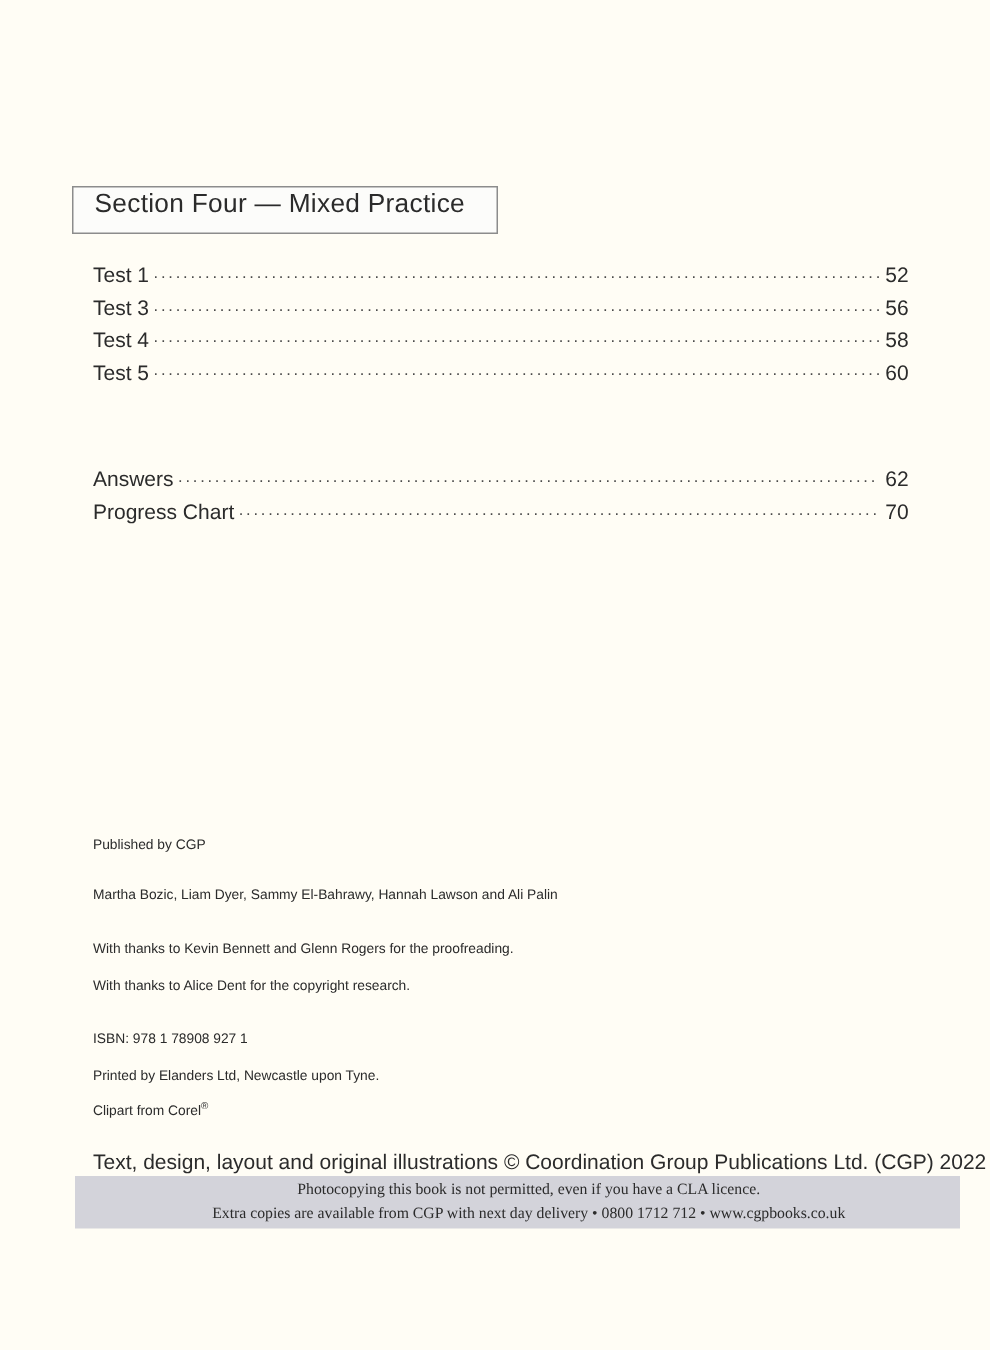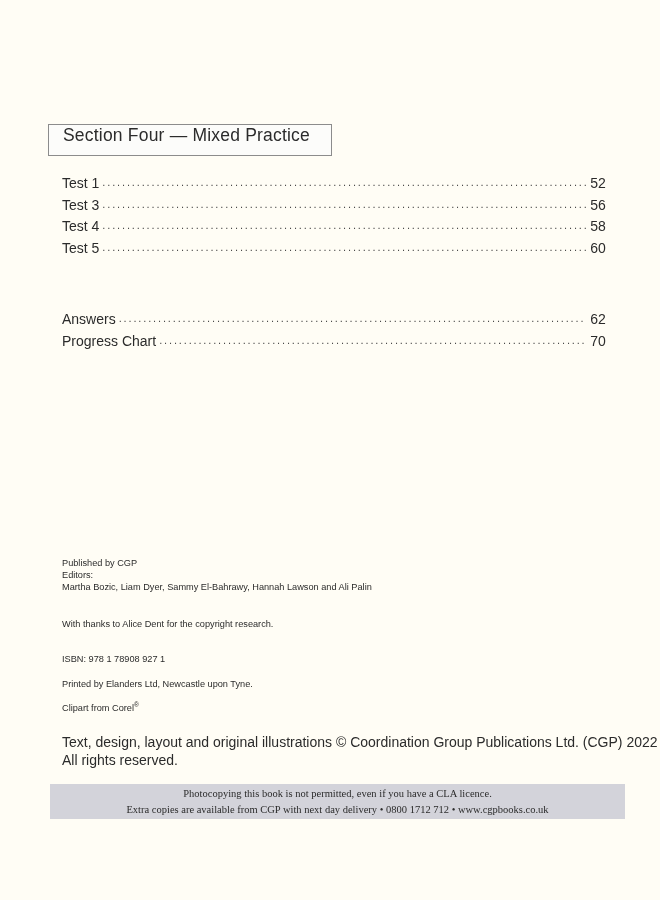--- a/index.html
+++ b/index.html
@@ -99,20 +99,21 @@
     top: 558px;
     width: 480px;
     font-size: 9.2px;
     line-height: 1.25;
     color: #2b2b2b;
   }
   .imprint-line {
     white-space: nowrap;
   }
   .imprint-published {
+    margin-bottom: 21px;
   }
   .imprint-editors-label {
     margin-bottom: 1px;
   }
   .imprint-editors-names {
     margin-bottom: 25px;
   }
   .imprint-thanks-1 {
     margin-bottom: 13px;
   }
@@ -143,20 +144,21 @@
     left: 50px;
     top: 784px;
     width: 575px;
     height: 35px;
     background: #d3d3da;
     display: flex;
     flex-direction: column;
     align-items: center;
     justify-content: center;
     font-family: "Liberation Serif", serif;
+    padding-left: 15px;
   }
   .footer-line {
     font-size: 10.5px;
     line-height: 1.45;
     color: #2b2b2b;
     white-space: nowrap;
   }
 </style>
 </head>
 <body>
@@ -198,22 +200,22 @@
     </div>
     <div class="toc-row">
       <span class="toc-label">Progress Chart</span>
       <span class="toc-leader"></span>
       <span class="toc-page">70</span>
     </div>
   </div>
 
   <div class="imprint">
     <div class="imprint-line imprint-published">Published by CGP</div>
-    <div class="imprint-line imprint-editors-label">Editors:</div>
     <div class="imprint-line imprint-editors-names">Martha Bozic, Liam Dyer, Sammy El-Bahrawy, Hannah Lawson and Ali Palin</div>
+    <div class="imprint-line imprint-thanks-1">With thanks to Kevin Bennett and Glenn Rogers for the proofreading.</div>
     <div class="imprint-line imprint-thanks-2">With thanks to Alice Dent for the copyright research.</div>
     <div class="imprint-line imprint-isbn">ISBN: 978 1 78908 927 1</div>
     <div class="imprint-line imprint-printed">Printed by Elanders Ltd, Newcastle upon Tyne.</div>
     <div class="imprint-line imprint-clipart"><span>Clipart from Corel</span><span class="reg-mark">®</span></div>
     <div class="imprint-copyright">
       <div class="imprint-line">Text, design, layout and original illustrations  © Coordination Group Publications Ltd. (CGP) 2022</div>
       <div class="imprint-line">All rights reserved.</div>
     </div>
   </div>
 

